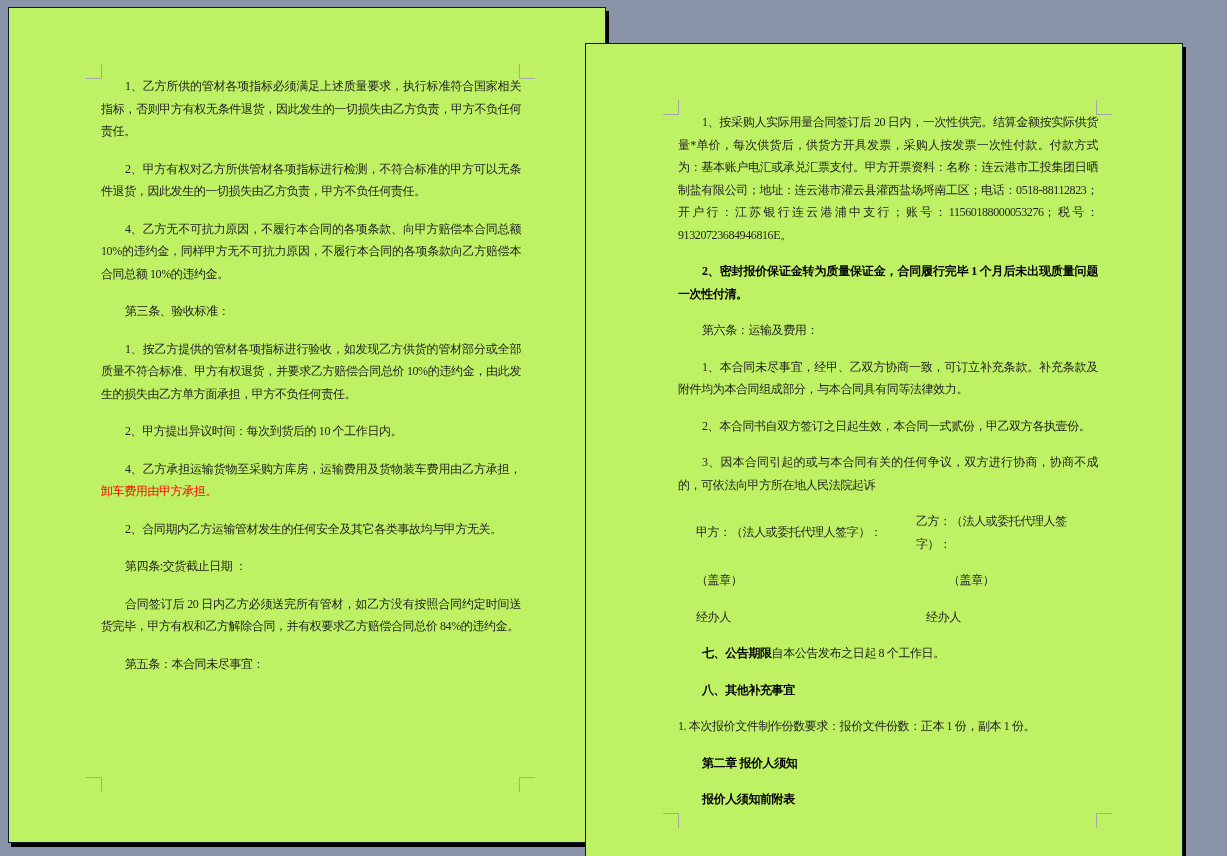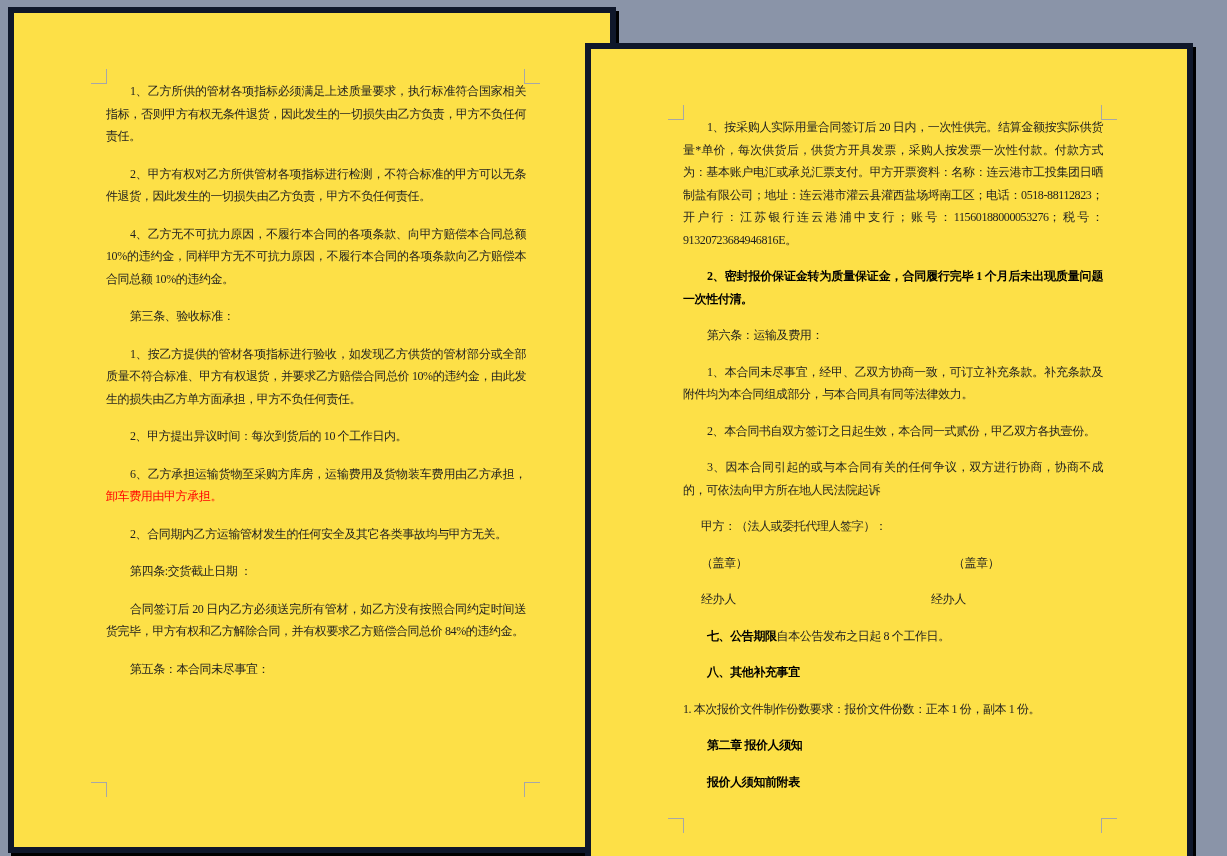--- a/index.html
+++ b/index.html
@@ -14,22 +14,22 @@
   .doc-view{
     position:relative;
     width:1227px;
     height:856px;
   }
   .page{
     position:absolute;
     top:7px;
     width:596px;
     height:834px;
-    background:#fde047;
-    border:6px solid #0f172a;
+    background:#bef264;
+    border:1px solid #0f172a;
     box-shadow:3px 4px 0 #000000;
   }
   .page-left{ left:8px; }
   .page-right{ left:585px;margin-top:36px; }
   .content{
     position:absolute;
     left:92px;
     top:67px;
     width:420px;
     text-align:justify;
@@ -81,21 +81,21 @@
     <div class="mark tr"></div>
     <div class="mark bl"></div>
     <div class="mark br"></div>
     <div class="content">
         <p class="indent"><span>1、乙方所供的管材各项指标必须满足上述质量要求，执行标准符合国家相关指标，否则甲方有权无条件退货，因此发生的一切损失由乙方负责，甲方不负任何责任。</span></p>
         <p class="indent"><span>2、甲方有权对乙方所供管材各项指标进行检测，不符合标准的甲方可以无条件退货，因此发生的一切损失由乙方负责，甲方不负任何责任。</span></p>
         <p class="indent"><span>4、乙方无不可抗力原因，不履行本合同的各项条款、向甲方赔偿本合同总额 10%的违约金，同样甲方无不可抗力原因，不履行本合同的各项条款向乙方赔偿本合同总额 10%的违约金。</span></p>
         <p class="indent"><span>第三条、验收标准：</span></p>
         <p class="indent"><span>1、按乙方提供的管材各项指标进行验收，如发现乙方供货的管材部分或全部质量不符合标准、甲方有权退货，并要求乙方赔偿合同总价 10%的违约金，由此发生的损失由乙方单方面承担，甲方不负任何责任。</span></p>
         <p class="indent"><span>2、甲方提出异议时间：每次到货后的 10 个工作日内。</span></p>
-        <p class="indent"><span>6、乙方承担运输货物至采购方库房，运输费用及货物装车费用由乙方承担，</span><span class="red">卸车费用由甲方承担。</span></p>
+        <p class="indent"><span>4、乙方承担运输货物至采购方库房，运输费用及货物装车费用由乙方承担，</span><span class="red">卸车费用由甲方承担。</span></p>
         <p class="indent"><span>2、合同期内乙方运输管材发生的任何安全及其它各类事故均与甲方无关。</span></p>
         <p class="indent"><span>第四条:交货截止日期 ：</span></p>
         <p class="indent"><span>合同签订后 20 日内乙方必须送完所有管材，如乙方没有按照合同约定时间送货完毕，甲方有权和乙方解除合同，并有权要求乙方赔偿合同总价 84%的违约金。</span></p>
         <p class="indent"><span>第五条：本合同未尽事宜：</span></p>
       </div>
   </div>
 
   <div class="page page-right">
     <div class="mark tl"></div>
     <div class="mark tr"></div>
@@ -103,20 +103,21 @@
     <div class="mark br"></div>
     <div class="content">
         <p class="indent"><span>1、按采购人实际用量合同签订后 20 日内，一次性供完。结算金额按实际供货量*单价，每次供货后，供货方开具发票，采购人按发票一次性付款。付款方式为：基本账户电汇或承兑汇票支付。甲方开票资料：名称：连云港市工投集团日晒制盐有限公司；地址：连云港市灌云县灌西盐场埒南工区；电话：0518-88112823；开户行：江苏银行连云港浦中支行；账号：11560188000053276；税号：91320723684946816E。</span></p>
         <p class="indent"><span class="bold">2、密封报价保证金转为质量保证金，合同履行完毕 1 个月后未出现质量问题一次性付清。</span></p>
         <p class="indent"><span>第六条：运输及费用：</span></p>
         <p class="indent"><span>1、本合同未尽事宜，经甲、乙双方协商一致，可订立补充条款。补充条款及附件均为本合同组成部分，与本合同具有同等法律效力。</span></p>
         <p class="indent"><span>2、本合同书自双方签订之日起生效，本合同一式贰份，甲乙双方各执壹份。</span></p>
         <p class="indent"><span>3、因本合同引起的或与本合同有关的任何争议，双方进行协商，协商不成的，可依法向甲方所在地人民法院起诉</span></p>
         <p class="sig">
           <span class="c1" style="width: 238px;">甲方：（法人或委托代理人签字）：</span>
+          <span class="c2">乙方：（法人或委托代理人签字）：</span>
         </p>
         <p class="sig">
           <span class="c1" style="width: 270px;">（盖章）</span>
           <span class="c2">（盖章）</span>
         </p>
         <p class="sig">
           <span class="c1" style="width: 248px;">经办人</span>
           <span class="c2">经办人</span>
         </p>
         <p class="indent"><span class="bold">七、公告期限</span><span>自本公告发布之日起 8 个工作日。</span></p>

